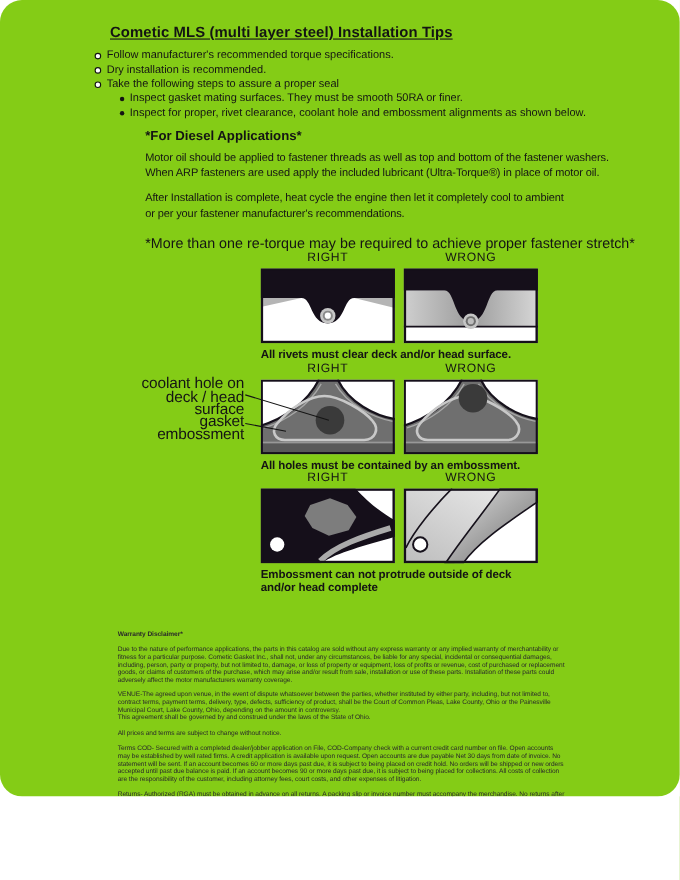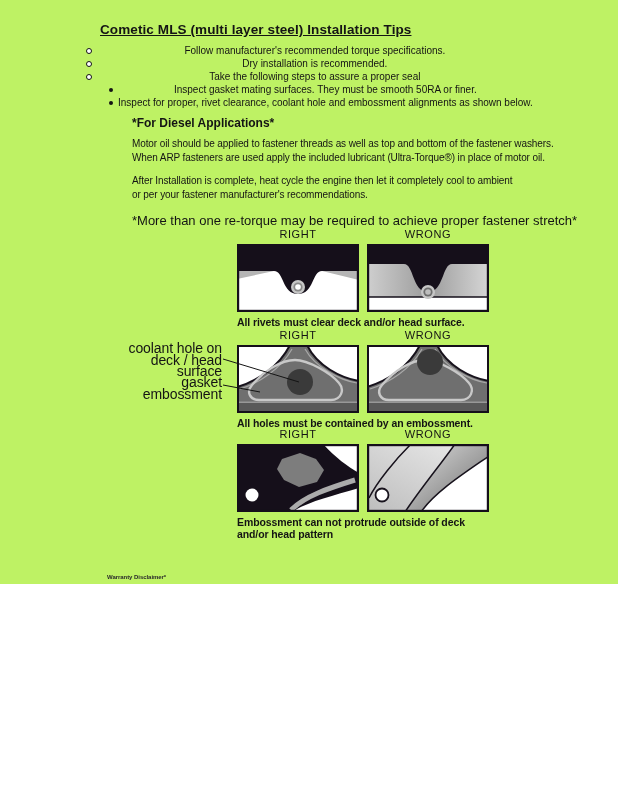--- a/index.html
+++ b/index.html
@@ -1,28 +1,28 @@
 <!DOCTYPE html>
 <html><head>
 <meta charset="utf-8">
 <style>
   html,body{margin:0;padding:0;background:#ffffff;}
   .page{
-    position:relative;width:618px;height:584px;background:#bef264;overflow:hidden;
-    font-family:"Liberation Sans","DejaVu Sans",sans-serif;color:#141414;
+    position:relative;width:618px;height:724px;background:#84cc16;overflow:hidden;
+    font-family:"Liberation Sans","DejaVu Sans",sans-serif;color:#141414;border-radius:20px;
   }
   
   .title{
     position:absolute;left:100px;top:22px;margin:0;
     font-size:13.5px;font-weight:bold;text-decoration:underline;
     letter-spacing:0.1px;white-space:nowrap;
   }
   
   .tips{position:absolute;left:86px;top:44px;margin:0;padding:0;list-style:none;font-size:10px;}
-  .tips li{position:relative;line-height:13px;white-space:nowrap;text-align:center;}
+  .tips li{position:relative;line-height:13px;white-space:nowrap;}
   .tips li.main{padding-left:11px;}
   .tips li.sub{padding-left:32px;}
   .b-open{
     position:absolute;left:0;top:4px;width:4px;height:4px;border:1px solid #141414;
     border-radius:50%;background:#fff;display:inline-block;
   }
   .b-fill{
     position:absolute;left:23px;top:5px;width:4px;height:4px;border-radius:50%;
     background:#141414;display:inline-block;
   }
@@ -192,21 +192,21 @@
         <rect x="0" y="0" width="122" height="68" fill="url(#g3wl)"></rect>
         <path d="M46,68 C62,46 88,22 112,0 H122 V68 Z" fill="#ffffff"></path>
         <path d="M88,0 H122 V12 C96,30 68,48 54,68 H38 C54,44 74,20 88,0 Z" fill="url(#g3wd)" stroke="#17121c" stroke-width="1.5"></path>
         <path d="M44,0 C28,16 10,38 2,54" fill="none" stroke="#17121c" stroke-width="1.5"></path>
         <circle cx="15" cy="51" r="6.5" fill="#ffffff" stroke="#17121c" stroke-width="1.8"></circle>
         <rect x="1" y="1" width="120" height="66" fill="none" stroke="#150f1a" stroke-width="2.4"></rect>
       </svg>
     </div>
     <div class="cap">
       <div>Embossment can not protrude outside of deck</div>
-      <div>and/or head pattern</div>
+      <div>and/or head complete</div>
     </div>
   </section>
 
   <div class="disc">
     <div class="disc-h">Warranty Disclaimer*</div>
     <div class="dblock">
       <p>Due to the nature of performance applications, the parts in this catalog are sold without any express warranty or any implied warranty of merchantability or fitness for a particular purpose. Cometic Gasket Inc., shall not, under any circumstances, be liable for any special, incidental or consequential damages, including, person, party or property, but not limited to, damage, or loss of property or equipment, loss of profits or revenue, cost of purchased or replacement goods, or claims of customers of the purchase, which may arise and/or result from sale, installation or use of these parts. Installation of these parts could adversely affect the motor manufacturers warranty coverage.</p>
     </div>
     <div class="dblock">
       <p>VENUE-The agreed upon venue, in the event of dispute whatsoever between the parties, whether instituted by either party, including, but not limited to, contract terms, payment terms, delivery, type, defects, sufficiency of product, shall be the Court of Common Pleas, Lake County, Ohio or the Painesville Municipal Court, Lake County, Ohio, depending on the amount in controversy.</p>

